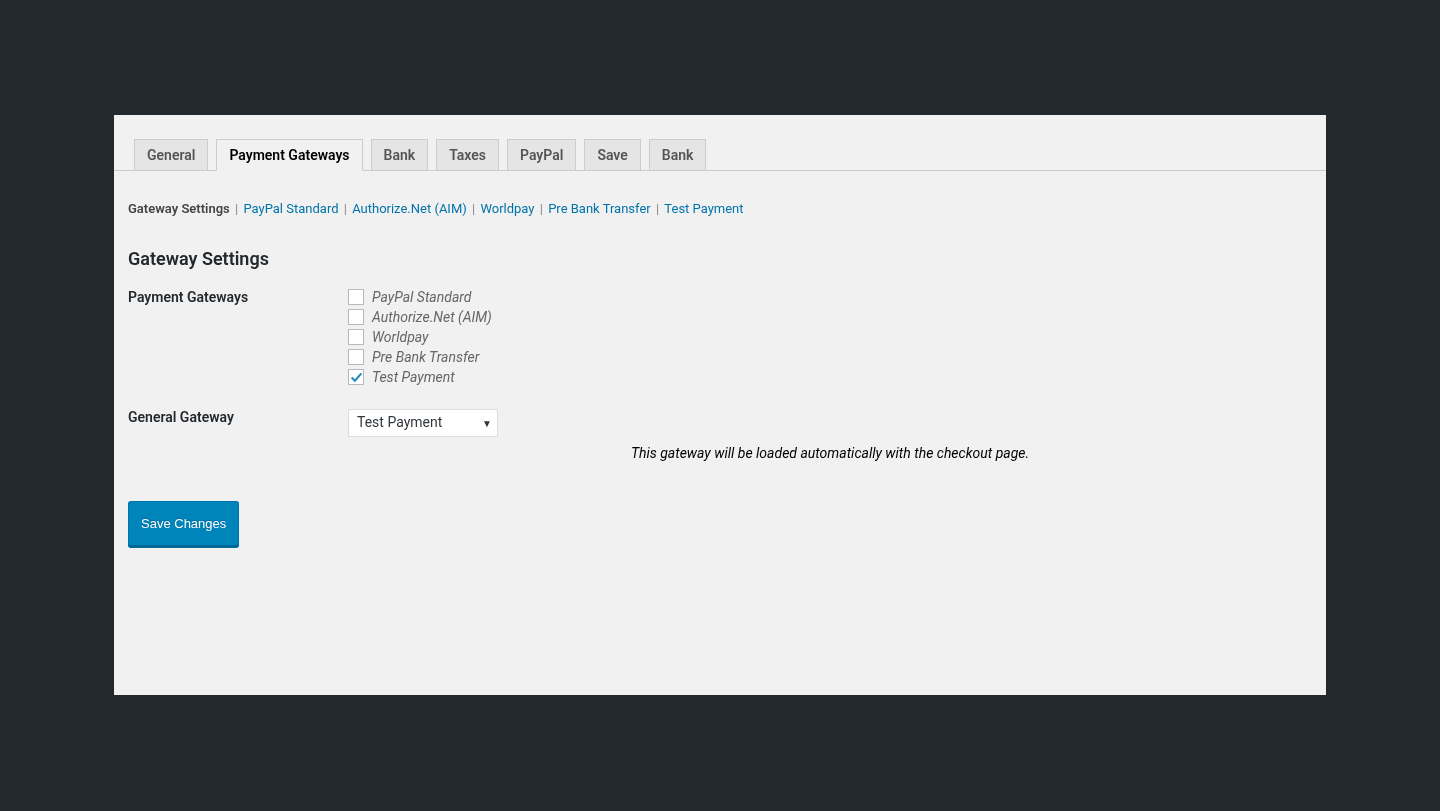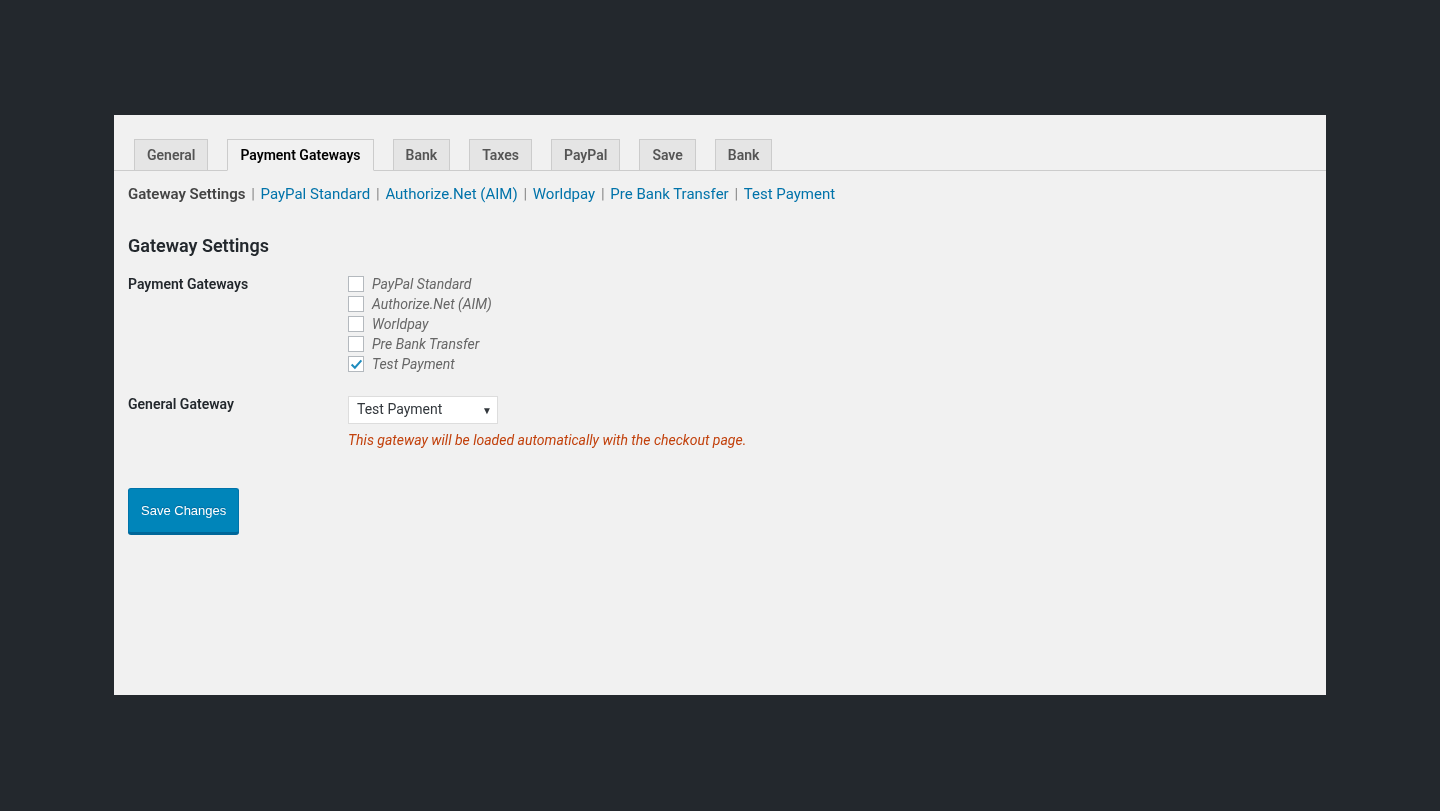--- a/index.html
+++ b/index.html
@@ -26,39 +26,39 @@
     }
     .nav-tabs {
       display: flex;
       gap: 0;
       padding: 24px 20px 0 20px;
       border-bottom: 1px solid #ccc;
     }
     .nav-tab {
       display: inline-block;
       padding: 7px 12px;
-      margin-right: 19px;
+      margin-right: 8px;
       margin-bottom: -1px;
       background: #e5e5e5;
       border: 1px solid #ccc;
       color: #555;
       text-decoration: none;
       font-size: 14px;
       font-weight: 600;
       cursor: pointer;
     }
     .nav-tab.active {
       background: #f1f1f1;
       border-bottom-color: #f1f1f1;
       color: #000;
     }
     .subnav {
       padding: 14px 0 0 0;
-      margin: 0 14px;
-      font-size: 15px;
+      margin: 16px 14px;
+      font-size: 13px;
     }
     .subnav-item {
       color: #0073aa;
       text-decoration: none;
       cursor: pointer;
     }
     .subnav-item.current {
       color: #444;
       font-weight: 600;
     }
@@ -139,23 +139,24 @@
       position: absolute;
       right: 6px;
       top: 50%;
       transform: translateY(-50%);
       font-size: 10px;
       color: #32373c;
       pointer-events: none;
     }
     .description {
       font-style: italic;
-      color: #c2410c;
+      color: #000000;
       font-size: 14px;
       margin-top: 8px;
+      text-align: center;
     }
     .save-button {
       background: #0085ba;
       border: 1px solid #0073aa;
       border-bottom: 2px solid #006799;
       color: #fff;
       padding: 14px 12px;
       font-size: 13px;
       border-radius: 3px;
       cursor: pointer;

